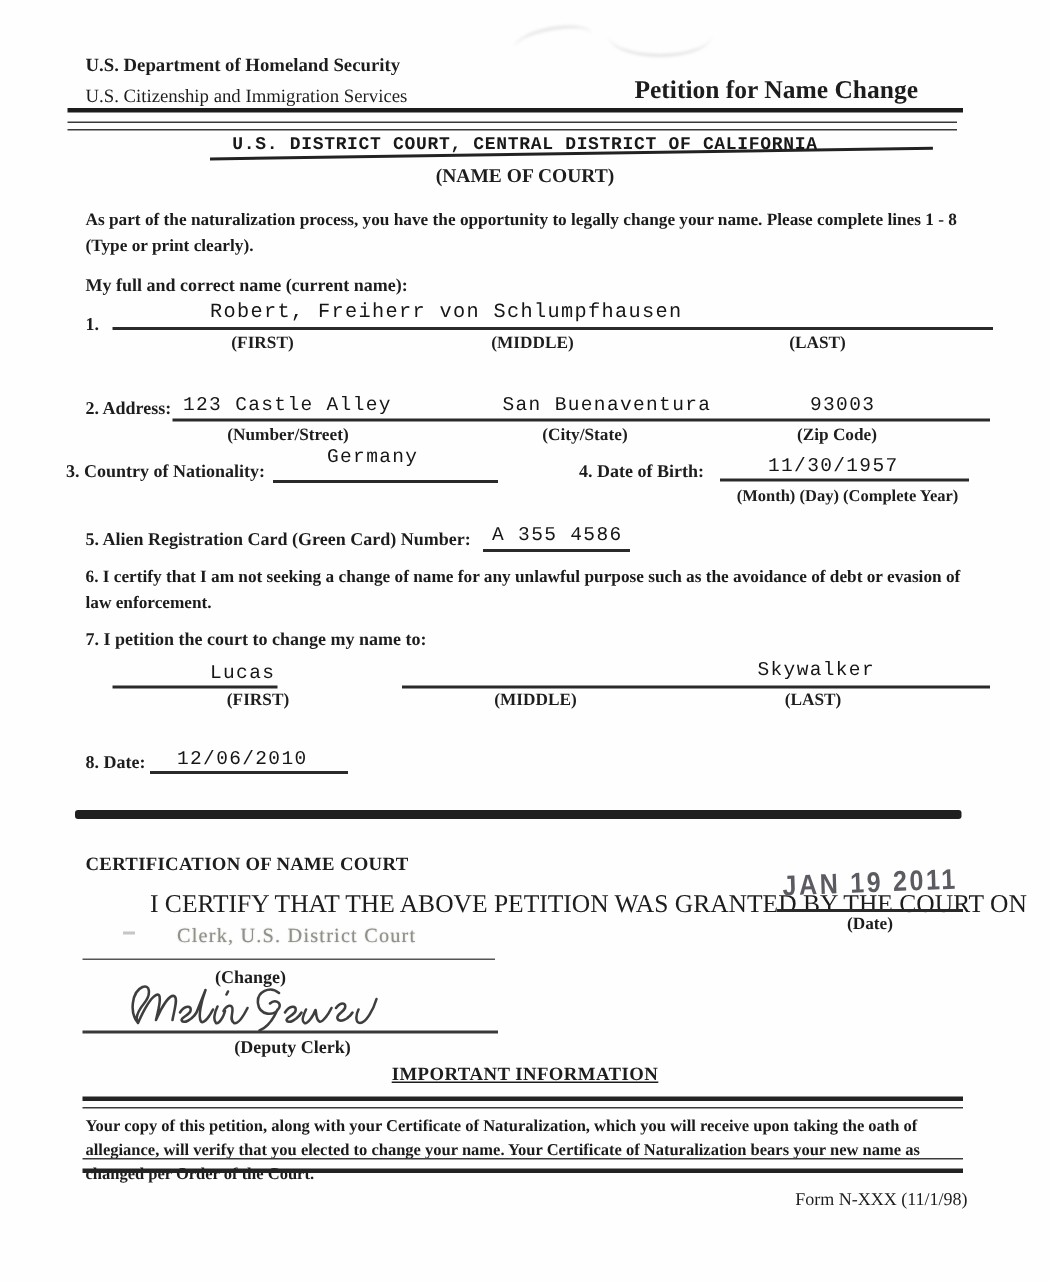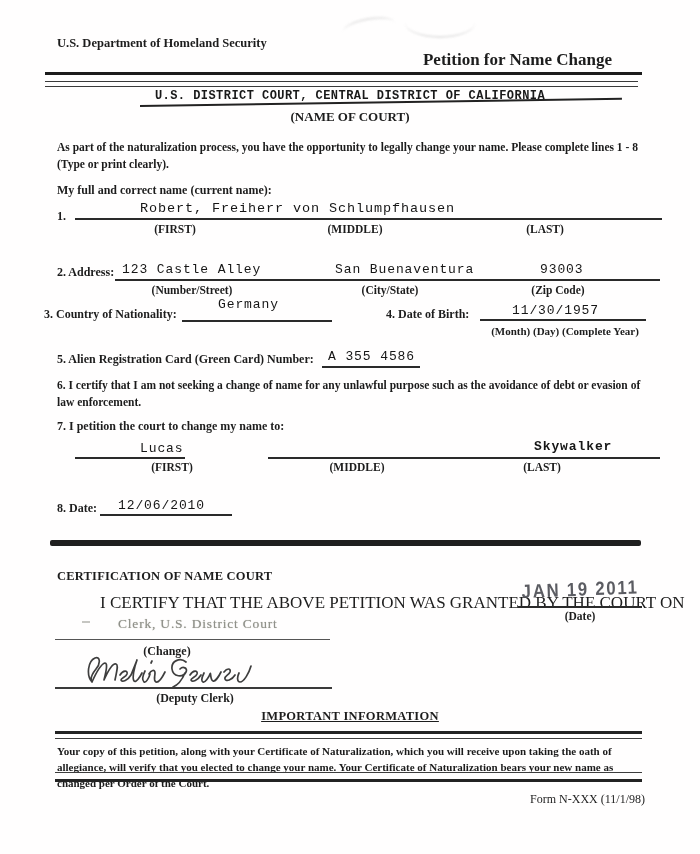--- a/index.html
+++ b/index.html
@@ -36,20 +36,21 @@
 </style>
 </head>
 <body>
 
 <div class="page">
 
   <div class="smudge" style="left:343px;top:18px;width:52px;height:16px;border-top:2px solid #cicfcf;border-top:2px solid #cfcfcf;transform:rotate(-10deg);opacity:.55;"></div>
   <div class="smudge" style="left:405px;top:8px;width:70px;height:28px;border-bottom:2px solid #d2d2d2;opacity:.6;"></div>
 
   <div class="abs serif b" style="left:57px;top:36px;font-size:12.5px;">U.S. Department of Homeland Security</div>
+  <div class="abs serif" style="left:57px;top:57px;font-size:12.5px;">U.S. Citizenship and Immigration Services</div>
   <div class="abs serif b" style="left:350px;top:50px;width:262px;font-size:17px;text-align:right;">Petition for Name Change</div>
 
   <div class="rule" style="left:45px;top:72px;width:597px;height:3px;background:#1c1c1c;"></div>
   <div class="abs" style="left:45px;top:81px;width:593px;height:4px;border-top:1.5px solid #3a3a3a;border-bottom:1.5px solid #3a3a3a;"></div>
 
   <div class="abs court-typed" style="left:100px;top:89px;width:500px;">U.S. DISTRICT COURT, CENTRAL DISTRICT OF CALIFORNIA</div>
   <div class="rule" style="left:140px;top:105px;width:482px;height:1.8px;background:#222;transform:rotate(-0.85deg);transform-origin:left center;"></div>
   <div class="abs serif b" style="left:100px;top:109px;width:500px;font-size:13px;text-align:center;">(NAME OF COURT)</div>
 
   <div class="abs para" style="left:57px;top:139px;width:592px;">As part of the naturalization process, you have the opportunity to legally change your name.  Please complete lines 1 - 8 (Type or print clearly).</div>
@@ -80,21 +81,21 @@
   <div class="abs cap" style="left:480px;top:325px;width:170px;font-size:11px;">(Month)  (Day)  (Complete Year)</div>
 
   <div class="abs lbl" style="left:57px;top:352px;">5.  Alien Registration Card (Green Card) Number:</div>
   <div class="abs typed" style="left:328px;top:349px;">A 355 4586</div>
   <div class="rule" style="left:322px;top:366px;width:98px;height:1.6px;"></div>
 
   <div class="abs para" style="left:57px;top:377px;width:600px;">6.  I certify that I am not seeking a change of name for any unlawful purpose such as the avoidance of debt or evasion of law enforcement.</div>
 
   <div class="abs lbl" style="left:57px;top:419px;">7.  I petition the court to change my name to:</div>
   <div class="abs typed" style="left:140px;top:441px;">Lucas</div>
-  <div class="abs typed" style="left:534px;top:439px;font-weight:bold;">Skywalker</div>
+  <div class="abs typed" style="left:505px;top:439px;">Skywalker</div>
   <div class="rule" style="left:75px;top:457px;width:110px;height:1.6px;"></div>
   <div class="rule" style="left:268px;top:457px;width:392px;height:1.6px;"></div>
   <div class="abs cap" style="left:112px;top:461px;width:120px;">(FIRST)</div>
   <div class="abs cap" style="left:297px;top:461px;width:120px;">(MIDDLE)</div>
   <div class="abs cap" style="left:482px;top:461px;width:120px;">(LAST)</div>
 
   <div class="abs lbl" style="left:57px;top:501px;">8.  Date:</div>
   <div class="abs typed" style="left:118px;top:498px;">12/06/2010</div>
   <div class="rule" style="left:100px;top:514px;width:132px;height:1.6px;"></div>
 

